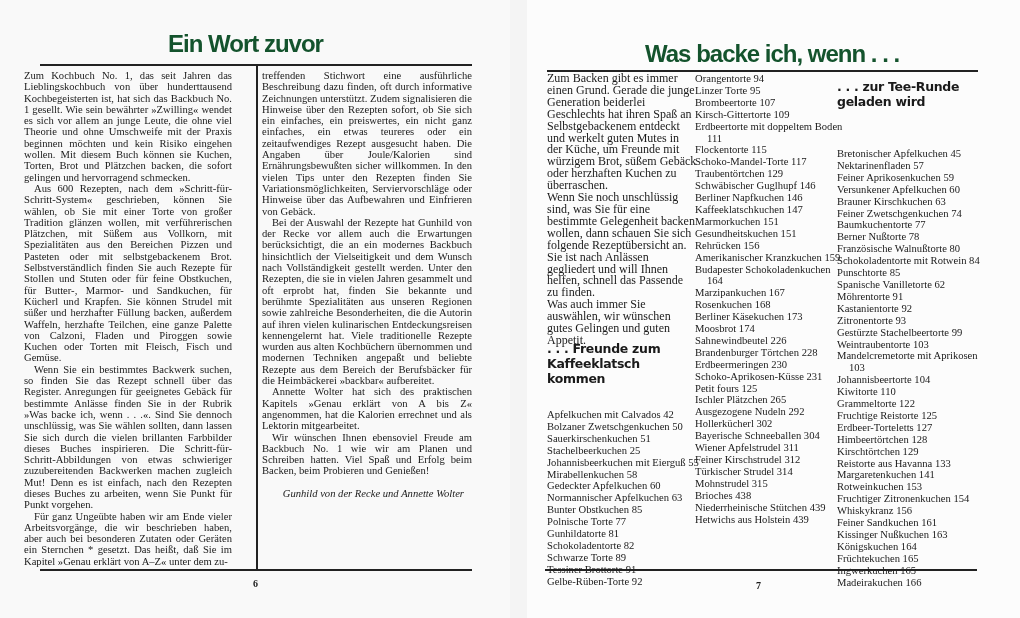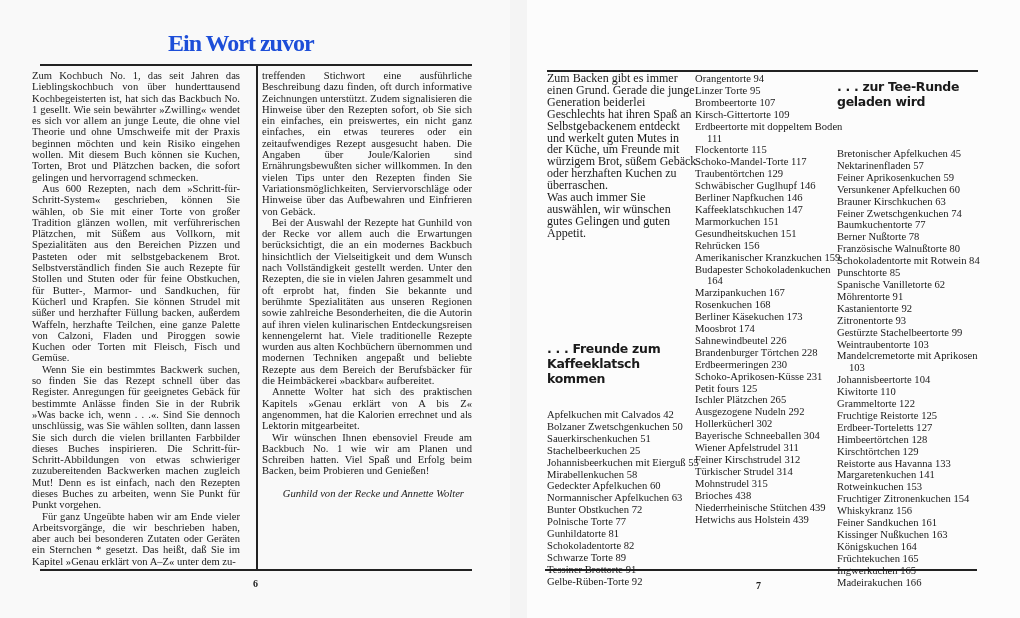--- a/index.html
+++ b/index.html
@@ -7,22 +7,22 @@
     width: 1020px; height: 618px; position: relative; overflow: hidden;
     background: #f4f4f4;
     font-family: "Liberation Serif", serif;
     color: #1a1a1a;
   }
   .page { position: absolute; top: 0; height: 618px; background: #fbfbfb; }
   .page.left { left: 0; width: 510px; background: #f9f9f9; }
   .page.right { left: 527px; width: 493px; background: #fcfcfc; }
 
   .title {
-    position: absolute; font-family: Liberation Serif, serif; font-weight: bold;
-    font-size: 24px; letter-spacing: -1px; color: #1d4ed8; white-space: nowrap;
+    position: absolute; font-family: Liberation Sans, sans-serif; font-weight: bold;
+    font-size: 24px; letter-spacing: -1px; color: #14532d; white-space: nowrap;
   }
   .rule { position: absolute; height: 2px; background: #222; }
   .vrule { position: absolute; width: 1.5px; background: #222; }
 
   .col {
     position: absolute; font-size: 10.6px; line-height: 11.3px; text-align: justify;
   }
   .col p { margin: 0; }
   .col p.indent { text-indent: 10px; }
   .sig { font-style: italic; text-align: right; margin-top: 11px !important; padding-right: 8px; }
@@ -39,58 +39,60 @@
   }
 </style>
 </head>
 <body>
 
 <div class="page left">
   <div class="title" style="left:168px; top:30px;">Ein Wort zuvor</div>
   <div class="rule" style="left:40px; top:64px; width:432px;"></div>
   <div class="vrule" style="left:256px; top:66px; height:504px;"></div>
 
-  <div class="col" style="left:32px; top:70px; width:208px;">
+  <div class="col" style="left:24px; top:70px; width:208px;">
     <p>Zum Kochbuch No. 1, das seit Jahren das Lieblingskochbuch von über hunderttausend Kochbegeisterten ist, hat sich das Backbuch No. 1 gesellt. Wie sein bewährter »Zwilling« wendet es sich vor allem an junge Leute, die ohne viel Theorie und ohne Umschweife mit der Praxis beginnen möchten und kein Risiko eingehen wollen. Mit diesem Buch können sie Kuchen, Torten, Brot und Plätzchen backen, die sofort gelingen und hervorragend schmecken.</p>
     <p class="indent">Aus 600 Rezepten, nach dem »Schritt-für-Schritt-System« geschrieben, können Sie wählen, ob Sie mit einer Torte von großer Tradition glänzen wollen, mit verführerischen Plätzchen, mit Süßem aus Vollkorn, mit Spezialitäten aus den Bereichen Pizzen und Pasteten oder mit selbstgebackenem Brot. Selbstverständlich finden Sie auch Rezepte für Stollen und Stuten oder für feine Obstkuchen, für Butter-, Marmor- und Sandkuchen, für Kücherl und Krapfen. Sie können Strudel mit süßer und herzhafter Füllung backen, außerdem Waffeln, herzhafte Teilchen, eine ganze Palette von Calzoni, Fladen und Piroggen sowie Kuchen oder Torten mit Fleisch, Fisch und Gemüse.</p>
     <p class="indent">Wenn Sie ein bestimmtes Backwerk suchen, so finden Sie das Rezept schnell über das Register. Anregungen für geeignetes Gebäck für bestimmte Anlässe finden Sie in der Rubrik »Was backe ich, wenn . . .«. Sind Sie dennoch unschlüssig, was Sie wählen sollten, dann lassen Sie sich durch die vielen brillanten Farbbilder dieses Buches inspirieren. Die Schritt-für-Schritt-Abbildungen von etwas schwieriger zuzubereitenden Backwerken machen zugleich Mut! Denn es ist einfach, nach den Rezepten dieses Buches zu arbeiten, wenn Sie Punkt für Punkt vorgehen.</p>
     <p class="indent">Für ganz Ungeübte haben wir am Ende vieler Arbeitsvorgänge, die wir beschrieben haben, aber auch bei besonderen Zutaten oder Geräten ein Sternchen * gesetzt. Das heißt, daß Sie im Kapitel »Genau erklärt von A–Z« unter dem zu-</p>
   </div>
 
   <div class="col" style="left:262px; top:70px; width:210px;">
     <p>treffenden Stichwort eine ausführliche Beschreibung dazu finden, oft durch informative Zeichnungen unterstützt. Zudem signalisieren die Hinweise über den Rezepten sofort, ob Sie sich ein einfaches, ein preiswertes, ein nicht ganz einfaches, ein etwas teureres oder ein zeitaufwendiges Rezept ausgesucht haben. Die Angaben über Joule/Kalorien sind Ernährungsbewußten sicher willkommen. In den vielen Tips unter den Rezepten finden Sie Variationsmöglichkeiten, Serviervorschläge oder Hinweise über das Aufbewahren und Einfrieren von Gebäck.</p>
     <p class="indent">Bei der Auswahl der Rezepte hat Gunhild von der Recke vor allem auch die Erwartungen berücksichtigt, die an ein modernes Backbuch hinsichtlich der Vielseitigkeit und dem Wunsch nach Vollständigkeit gestellt werden. Unter den Rezepten, die sie in vielen Jahren gesammelt und oft erprobt hat, finden Sie bekannte und berühmte Spezialitäten aus unseren Regionen sowie zahlreiche Besonderheiten, die die Autorin auf ihren vielen kulinarischen Entdeckungsreisen kennengelernt hat. Viele traditionelle Rezepte wurden aus alten Kochbüchern übernommen und modernen Techniken angepaßt und beliebte Rezepte aus dem Bereich der Berufsbäcker für die Heimbäckerei »backbar« aufbereitet.</p>
     <p class="indent">Annette Wolter hat sich des praktischen Kapitels »Genau erklärt von A bis Z« angenommen, hat die Kalorien errechnet und als Lektorin mitgearbeitet.</p>
     <p class="indent">Wir wünschen Ihnen ebensoviel Freude am Backbuch No. 1 wie wir am Planen und Schreiben hatten. Viel Spaß und Erfolg beim Backen, beim Probieren und Genießen!</p>
     <p class="sig">Gunhild von der Recke und Annette Wolter</p>
   </div>
 
   <div class="rule" style="left:40px; top:569px; width:432px;"></div>
   <div class="pagenum" style="left:253px; top:578px;">6</div>
 </div>
 
 <div class="page right">
+  <div class="title" style="left:118px; top:40px;">Was backe ich, wenn . . .</div>
   <div class="rule" style="left:20px; top:70px; width:431px;"></div>
 
   <div class="intro" style="left:20px; top:73px; width:150px;">
     <p>Zum Backen gibt es immer einen Grund. Gerade die junge Generation beiderlei Geschlechts hat ihren Spaß an Selbstgebackenem entdeckt und werkelt guten Mutes in der Küche, um Freunde mit würzigem Brot, süßem Gebäck oder herzhaften Kuchen zu überraschen.</p>
+    <p>Wenn Sie noch unschlüssig sind, was Sie für eine bestimmte Gelegenheit backen wollen, dann schauen Sie sich folgende Rezeptübersicht an. Sie ist nach Anlässen gegliedert und will Ihnen helfen, schnell das Passende zu finden.</p>
     <p>Was auch immer Sie auswählen, wir wünschen gutes Gelingen und guten Appetit.</p>
   </div>
 
   <div class="subhead" style="left:20px; top:341px; width:150px;">. . . Freunde zum Kaffeeklatsch kommen</div>
   <ul class="list" id="list-kaffee" style="left:20px; top:376px; width:158px;margin-top:33px;">
       <li>Apfelkuchen mit Calvados 42</li>
       <li>Bolzaner Zwetschgenkuchen 50</li>
       <li>Sauerkirschenkuchen 51</li>
       <li>Stachelbeerkuchen 25</li>
       <li>Johannisbeerkuchen mit Eierguß 55</li>
       <li>Mirabellenkuchen 58</li>
       <li>Gedeckter Apfelkuchen 60</li>
       <li>Normannischer Apfelkuchen 63</li>
-      <li>Bunter Obstkuchen 72</li>
+      <li>Bunter Obstkuchen 85</li>
       <li>Polnische Torte 77</li>
       <li>Gunhildatorte 81</li>
       <li>Schokoladentorte 82</li>
       <li>Schwarze Torte 89</li>
       <li>Tessiner Brottorte 91</li>
       <li>Gelbe-Rüben-Torte 92</li>
     </ul>
 
   <ul class="list" id="list-middle" style="left:168px; top:73px; width:150px;">
       <li>Orangentorte 94</li>

